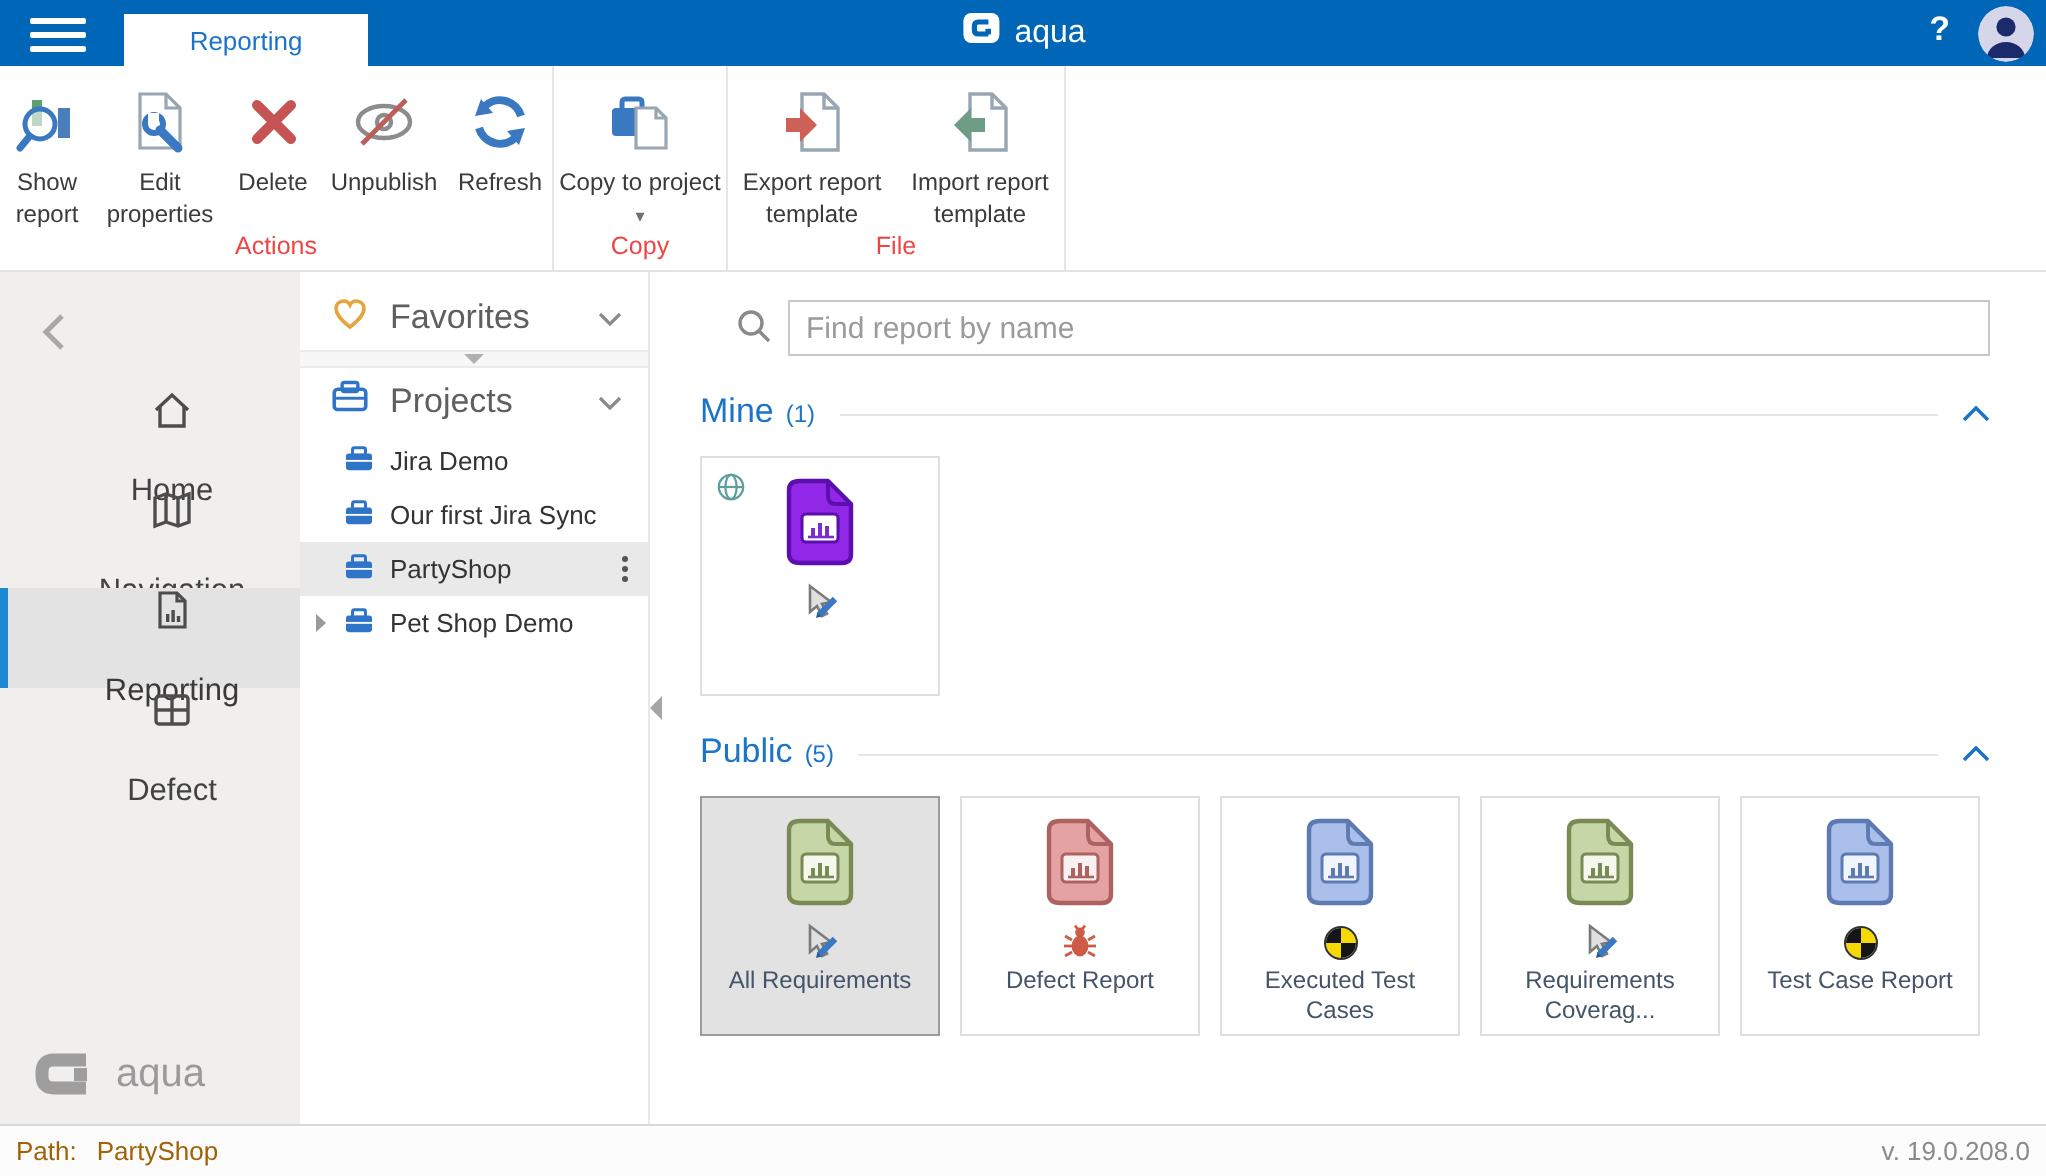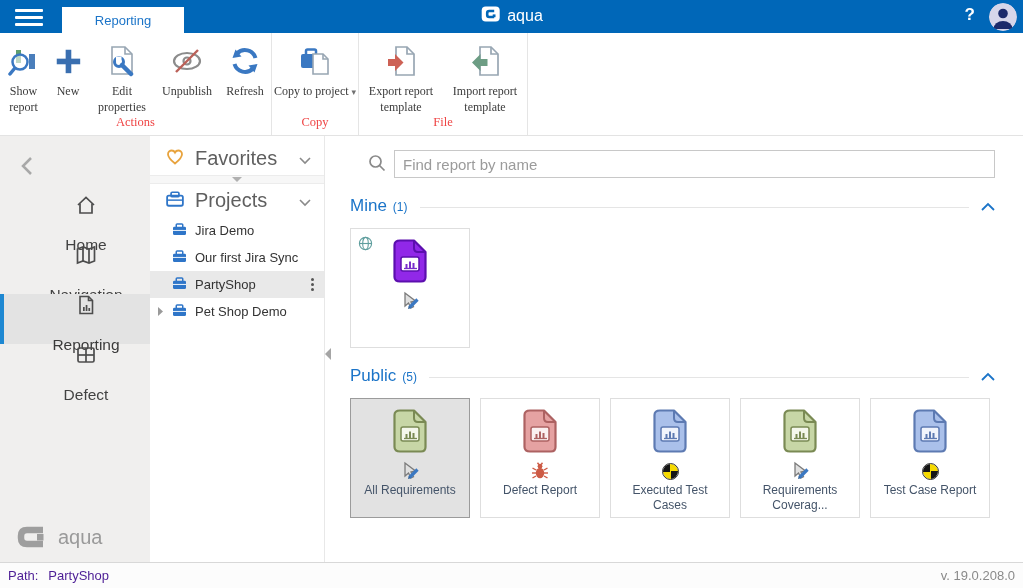--- a/index.html
+++ b/index.html
@@ -11,21 +11,21 @@
   .titlebar { height:33px; background:#0067b8; position:relative; flex:0 0 auto; }
   .hamburger { position:absolute; left:15px; top:9px; width:30px; cursor:pointer; }
   .hamburger i { display:block; width:28px; height:3px; background:#fff; margin-bottom:4px; border-radius:1px; }
   .tb-tab { position:absolute; left:62px; top:7px; width:122px; height:26px; background:#fff; display:flex; align-items:center; justify-content:center; color:#1b74c8; font-size:13px; }
   .tb-logo { position:absolute; left:50%; top:4px; transform:translateX(-50%); display:flex; align-items:center; gap:7px; color:#fff; font-size:16px; }
   .tb-help { position:absolute; right:48px; top:5px; color:#fff; font-size:17px; font-weight:bold; cursor:pointer; }
   .tb-avatar { position:absolute; right:6px; top:3px; width:28px; height:28px; border-radius:50%; overflow:hidden; cursor:pointer; }
 
   
   .ribbon { height:103px; background:#fff; border-bottom:1px solid #e3e3e3; display:flex; flex:0 0 auto; }
-  .rgroup { display:flex; flex-direction:column; border-right:1px solid #e5e5e5;font-family:Liberation Serif, serif; }
+  .rgroup { display:flex; flex-direction:column; border-right:1px solid #e5e5e5; }
   .rgroup-buttons { flex:1; display:flex; align-items:flex-start; justify-content:center; }
   .rgroup-label { text-align:center; color:#ef4444; font-size:12.5px; padding-bottom:5px; }
   .rbtn { display:flex; flex-direction:column; align-items:center; padding-top:8px; cursor:pointer; }
   .ricon { height:40px; display:flex; align-items:center; justify-content:center; }
   .ricon.active-icon { background:#d9e6f5; border:1px solid #adc8e5; padding:2px; }
   .rlabel { font-size:12px; color:#3b3b3b; text-align:center; margin-top:3px; line-height:1.3; }
   .dd-arrow { color:#707070; font-size:9px; }
   .w47{width:47px}.w42{width:42px}.w66{width:66px}.w50{width:50px}.w64{width:64px}.w52{width:52px}.w86{width:86px}.w84{width:84px}
 
   
@@ -35,21 +35,21 @@
   .sidebar { width:150px; background:#f0efee; position:relative; flex:0 0 auto; }
   .side-back { height:44px; margin-top:8px; display:flex; align-items:center; padding-left:20px; cursor:pointer; }
   .side-nav { margin-top:6px; }
   .side-item { height:50px; display:flex; align-items:center; padding-left:22px; gap:16px; color:#424242; font-size:15.5px; cursor:pointer; position:relative;flex-direction:column; }
   .side-item.selected { background:#e3e3e3; color:#3a3a3a; }
   .side-item.selected::before { content:""; position:absolute; left:0; top:0; bottom:0; width:4px; background:#1e88d2; }
   .side-logo { position:absolute; bottom:12px; left:16px; display:flex; align-items:center; gap:8px; color:#9a9a9a; font-size:20px; }
 
   
   .tree { width:175px; background:#fff; border-right:1px solid #e8e8e8; flex:0 0 auto; }
-  .tree-header { height:33px; display:flex; align-items:center; padding-left:16px; gap:11px; color:#5f5f5f; font-size:20px; cursor:pointer; }
+  .tree-header { height:33px; display:flex; align-items:center; padding-left:16px; gap:11px; color:#5f5f5f; font-size:17px; cursor:pointer; }
   .tree-header .chev { margin-left:auto; margin-right:13px; }
   .splitter { height:9px; background:#f7f7f7; border-top:1px solid #ececec; border-bottom:1px solid #ececec; display:flex; align-items:center; justify-content:center; cursor:row-resize; }
   .splitter i { width:0; height:0; border-left:5px solid transparent; border-right:5px solid transparent; border-top:5px solid #b0b0b0; }
   .tree-row { height:27px; display:flex; align-items:center; padding-left:22px; gap:8px; font-size:13px; color:#333; cursor:pointer; position:relative; }
   .tree-row.selected { background:#e9e9e9; }
   .tree-row .expander { position:absolute; left:8px; }
   .kebab { margin-left:auto; margin-right:10px; display:flex; flex-direction:column; gap:2px; cursor:pointer; }
   .kebab i { width:3px; height:3px; background:#555; border-radius:50%; }
 
   
@@ -71,21 +71,21 @@
   .quadrant { width:15px; height:15px; border-radius:50%; background:conic-gradient(#f5d900 0 90deg, #151515 90deg 180deg, #f5d900 180deg 270deg, #151515 270deg 360deg); outline:1px solid #333; }
 
   
   .doc-purple { --doc-fill:#9128e8; --doc-stroke:#5c0fae; --doc-inner:#ffffff; --doc-bars:#7a2ecb; }
   .doc-green  { --doc-fill:#c7d6a6; --doc-stroke:#7a8a54; --doc-inner:#f4f7ec; --doc-bars:#7a8a54; }
   .doc-red    { --doc-fill:#e5a2a2; --doc-stroke:#ad6262; --doc-inner:#faf0f0; --doc-bars:#ad6262; }
   .doc-blue   { --doc-fill:#aac0ea; --doc-stroke:#5d7ab2; --doc-inner:#f0f4fc; --doc-bars:#5d7ab2; }
 
   
   .statusbar { height:26px; background:#fcfcfc; border-top:1px solid #d8d8d8; display:flex; align-items:center; justify-content:space-between; padding:0 8px; flex:0 0 auto; }
-  .status-left { color:#4c1d95; font-size:13px; display:flex; gap:10px; }
+  .status-left { color:#a16207; font-size:13px; display:flex; gap:10px; }
   .status-right { color:#8a8a8a; font-size:13px; }
 </style>
 </head>
 <body>
 
 <div class="app">
 
   <div class="titlebar">
     <div class="hamburger">
         <i></i>
@@ -122,40 +122,39 @@
           <span class="ricon">
             <svg width="32" height="32" viewBox="0 0 32 32">
               <rect x="8" y="5" width="5" height="13" fill="#5f9e6e"></rect>
               <rect x="21" y="9" width="6" height="15" fill="#4a7ebb"></rect>
               <circle cx="12" cy="17" r="7.5" fill="rgba(255,255,255,0.6)" stroke="#3a78c2" stroke-width="2.5"></circle>
               <line x1="6.5" y1="23.5" x2="2" y2="29" stroke="#3a78c2" stroke-width="3.5" stroke-linecap="round"></line>
             </svg>
           </span>
           <span class="rlabel">Show report</span>
         </div>
-        <div class="rbtn w42">
-          <span class="ricon">
-            <svg width="30" height="30" viewBox="0 0 32 32">
-              <rect x="13.5" y="4" width="6" height="25" fill="#3a6fb0"></rect>
-              <rect x="4" y="13.5" width="25" height="6" fill="#3a6fb0"></rect>
-            </svg>
-          </span>
-          <span class="rlabel">New</span>
-        </div>
         <div class="rbtn w66">
           <span class="ricon">
             <svg width="32" height="32" viewBox="0 0 32 32">
               <path d="M6 2 H19 L26 9 V29 H6 Z" fill="#fff" stroke="#98a6b3" stroke-width="1.6"></path>
               <path d="M19 2 V9 H26" fill="none" stroke="#98a6b3" stroke-width="1.6"></path>
               <circle cx="13" cy="17" r="4.5" fill="none" stroke="#3a78c2" stroke-width="3"></circle>
               <rect x="10" y="11.5" width="5.5" height="5" fill="#fff"></rect>
               <line x1="16" y1="20" x2="25" y2="29" stroke="#3a78c2" stroke-width="4.5" stroke-linecap="round"></line>
             </svg>
           </span>
           <span class="rlabel">Edit properties</span>
+        </div>
+        <div class="rbtn w47">
+          <span class="ricon">
+            <svg width="30" height="30" viewBox="0 0 32 32">
+              <path d="M7 7 L25 25 M25 7 L7 25" stroke="#c75454" stroke-width="5.5" stroke-linecap="round"></path>
+            </svg>
+          </span>
+          <span class="rlabel">Delete</span>
         </div>
         <div class="rbtn w64">
           <span class="ricon">
             <svg width="34" height="32" viewBox="0 0 34 32">
               <ellipse cx="17" cy="16" rx="13" ry="8" fill="none" stroke="#8c8c8c" stroke-width="2.2"></ellipse>
               <circle cx="17" cy="16" r="3.5" fill="none" stroke="#8c8c8c" stroke-width="2.2"></circle>
               <line x1="28" y1="5" x2="6" y2="27" stroke="#bb6058" stroke-width="2.4"></line>
             </svg>
           </span>
           <span class="rlabel">Unpublish</span>

